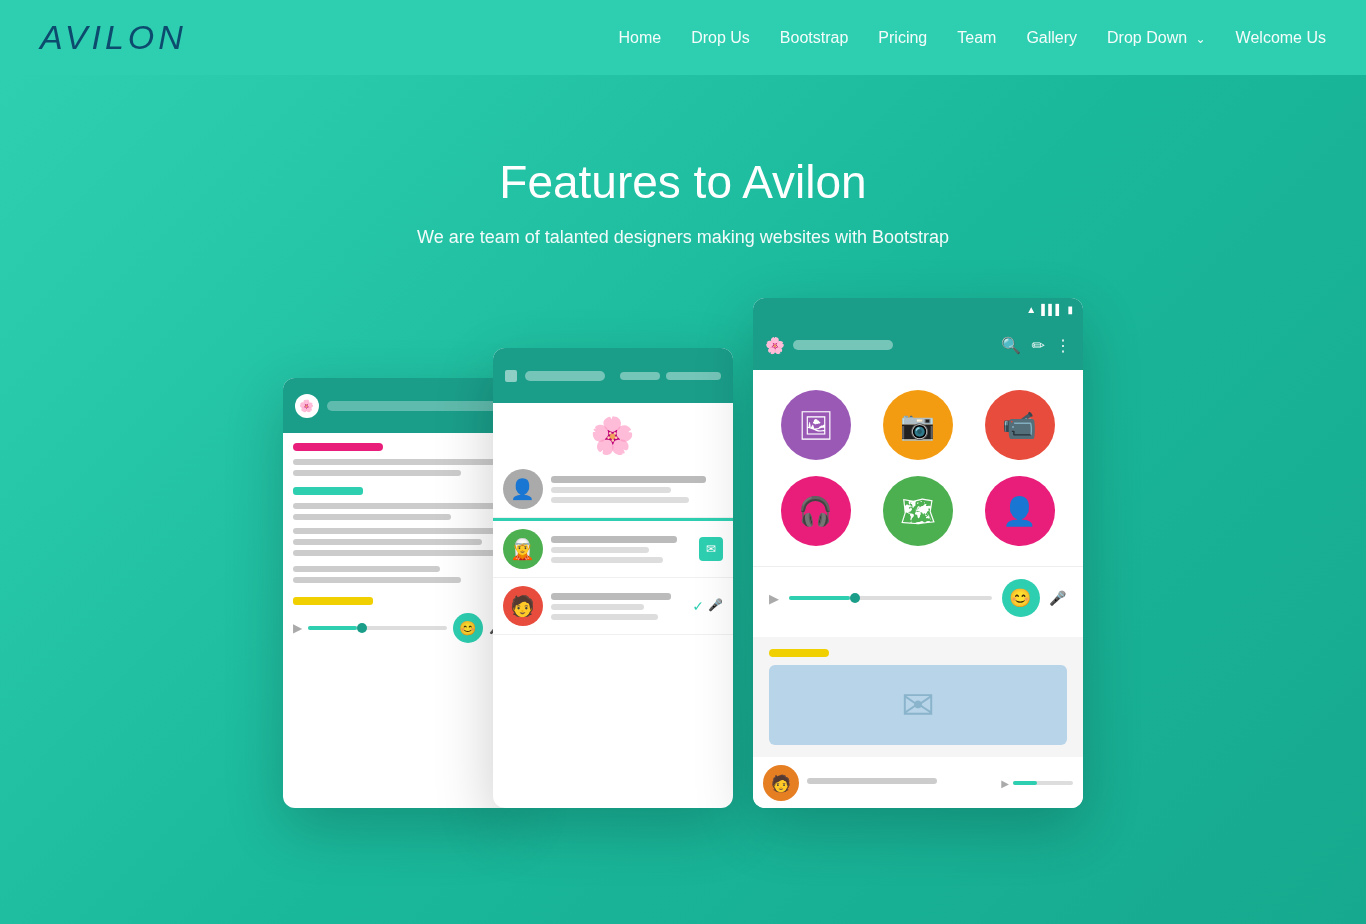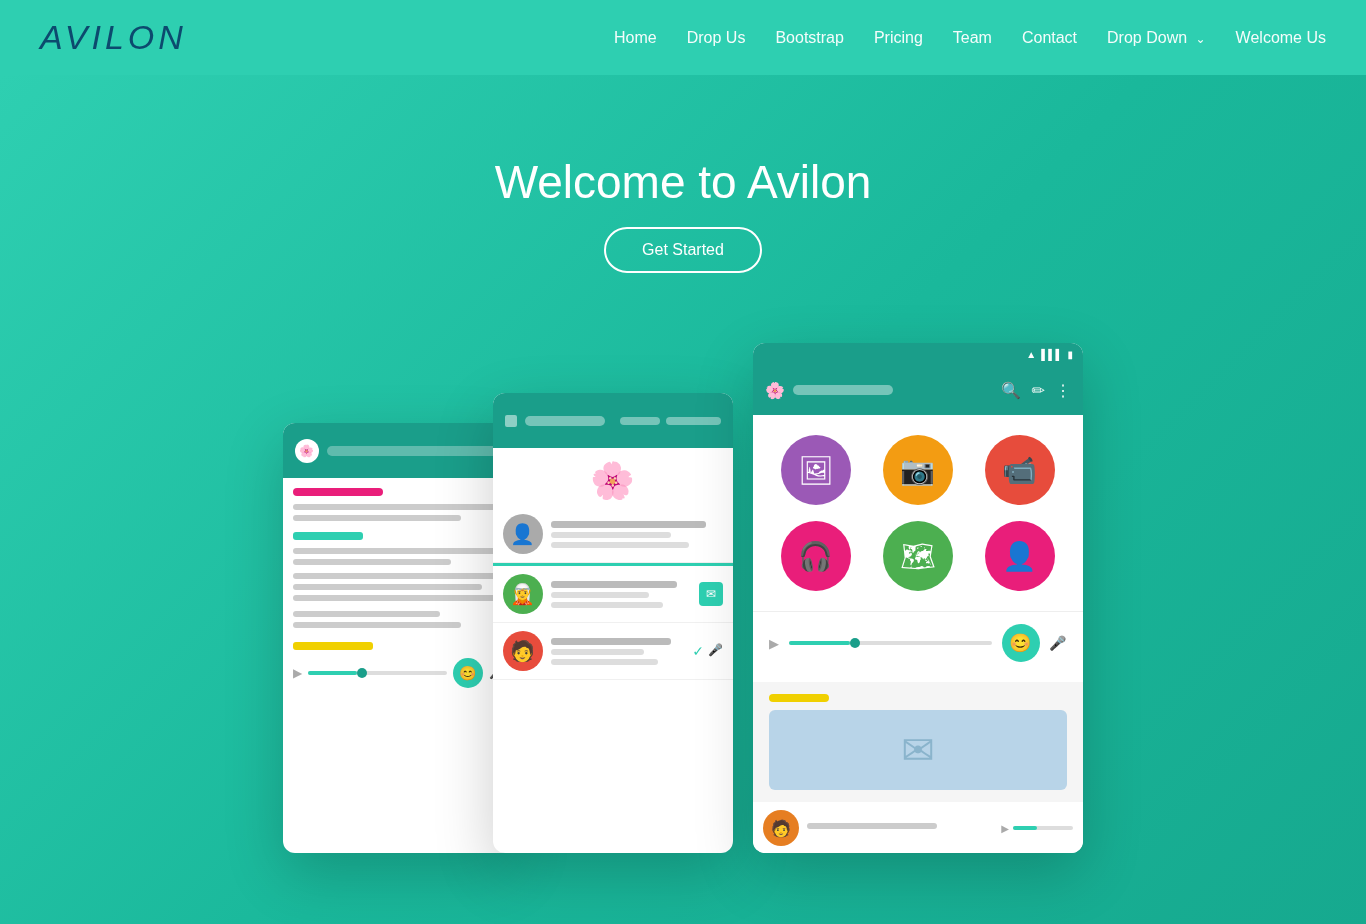--- a/index.html
+++ b/index.html
@@ -241,31 +241,31 @@
 <body>
 
 <nav>
   <div class="nav-logo">AVILON</div>
   <ul class="nav-links">
     <li><a href="#">Home</a></li>
     <li><a href="#">Drop Us</a></li>
     <li><a href="#">Bootstrap</a></li>
     <li><a href="#">Pricing</a></li>
     <li><a href="#">Team</a></li>
-    <li><a href="#">Contact</a></li>
+    <li><a href="#">Gallery</a></li>
     <li>
       <a href="#">Drop Down <span class="dropdown-arrow">⌄</span></a>
     </li>
     <li><a href="#">Welcome Us</a></li>
   </ul>
 </nav>
 
 <div class="hero">
-  <h1 class="hero-title">Welcome to Avilon</h1>
-  <button class="get-started-btn">Get Started</button>
+  <h1 class="hero-title">Features to Avilon</h1>
+  <p class="hero-subtitle">We are team of talanted designers making websites with Bootstrap</p>
 
   <div class="mockups-container">
 
     <div class="phone phone-1">
       <div class="phone-header">
         <div class="lotus-icon-sm">🌸</div>
         <div class="header-bar"></div>
       </div>
       <div class="phone-body">
 

